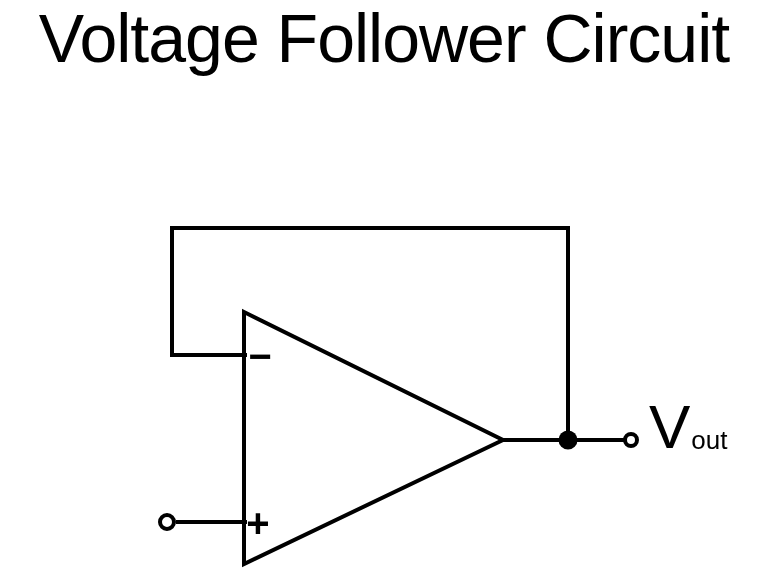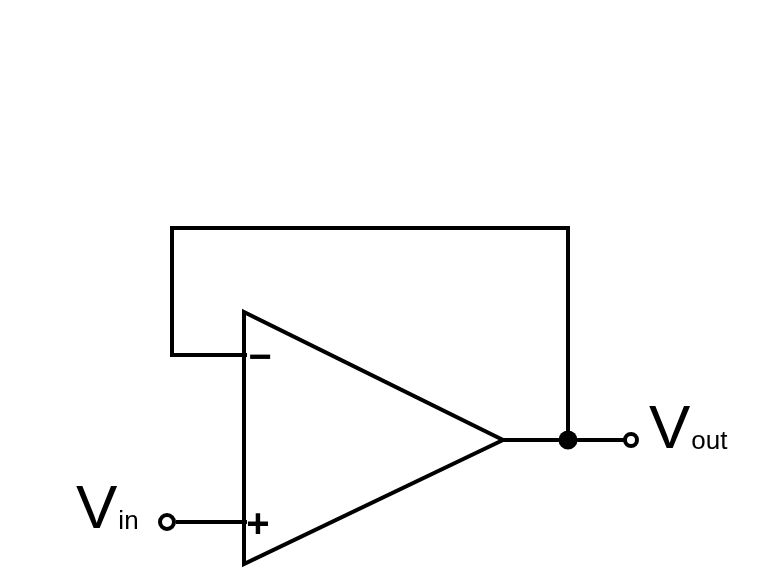--- a/index.html
+++ b/index.html
@@ -87,20 +87,21 @@
     margin-left: 1px;
   }
   .vlabel.vin  { left: 76px;  top: 476px; }
   .vlabel.vout { left: 649px; top: 396px; }
 </style>
 </head>
 <body>
 
 <div id="stage">
 
+  <div class="title">Voltage Follower Circuit</div>
 
   <svg class="schematic" viewBox="0 0 768 569" aria-hidden="true">
 
     <polygon class="shape" points="244,312 503,440 244,564"></polygon>
 
     <polyline class="wire" points="247,355 172,355 172,228 568,228 568,440"></polyline>
 
     <line class="wire" x1="503" y1="440" x2="624" y2="440"></line>
 
     <line class="wire" x1="176" y1="522" x2="247" y2="522"></line>
@@ -109,17 +110,16 @@
 
     <circle class="terminal" cx="631" cy="440" r="6"></circle>
 
     <circle class="dot" cx="568" cy="440" r="9.5"></circle>
   </svg>
 
   <span class="polarity minus">−</span>
 
   <span class="polarity plus">+</span>
 
-  <span class="vlabel vin"><span>V</span><sub>in</sub></span>
 
   <span class="vlabel vout"><span>V</span><sub>out</sub></span>
 
 </div>
 
 </body></html>

